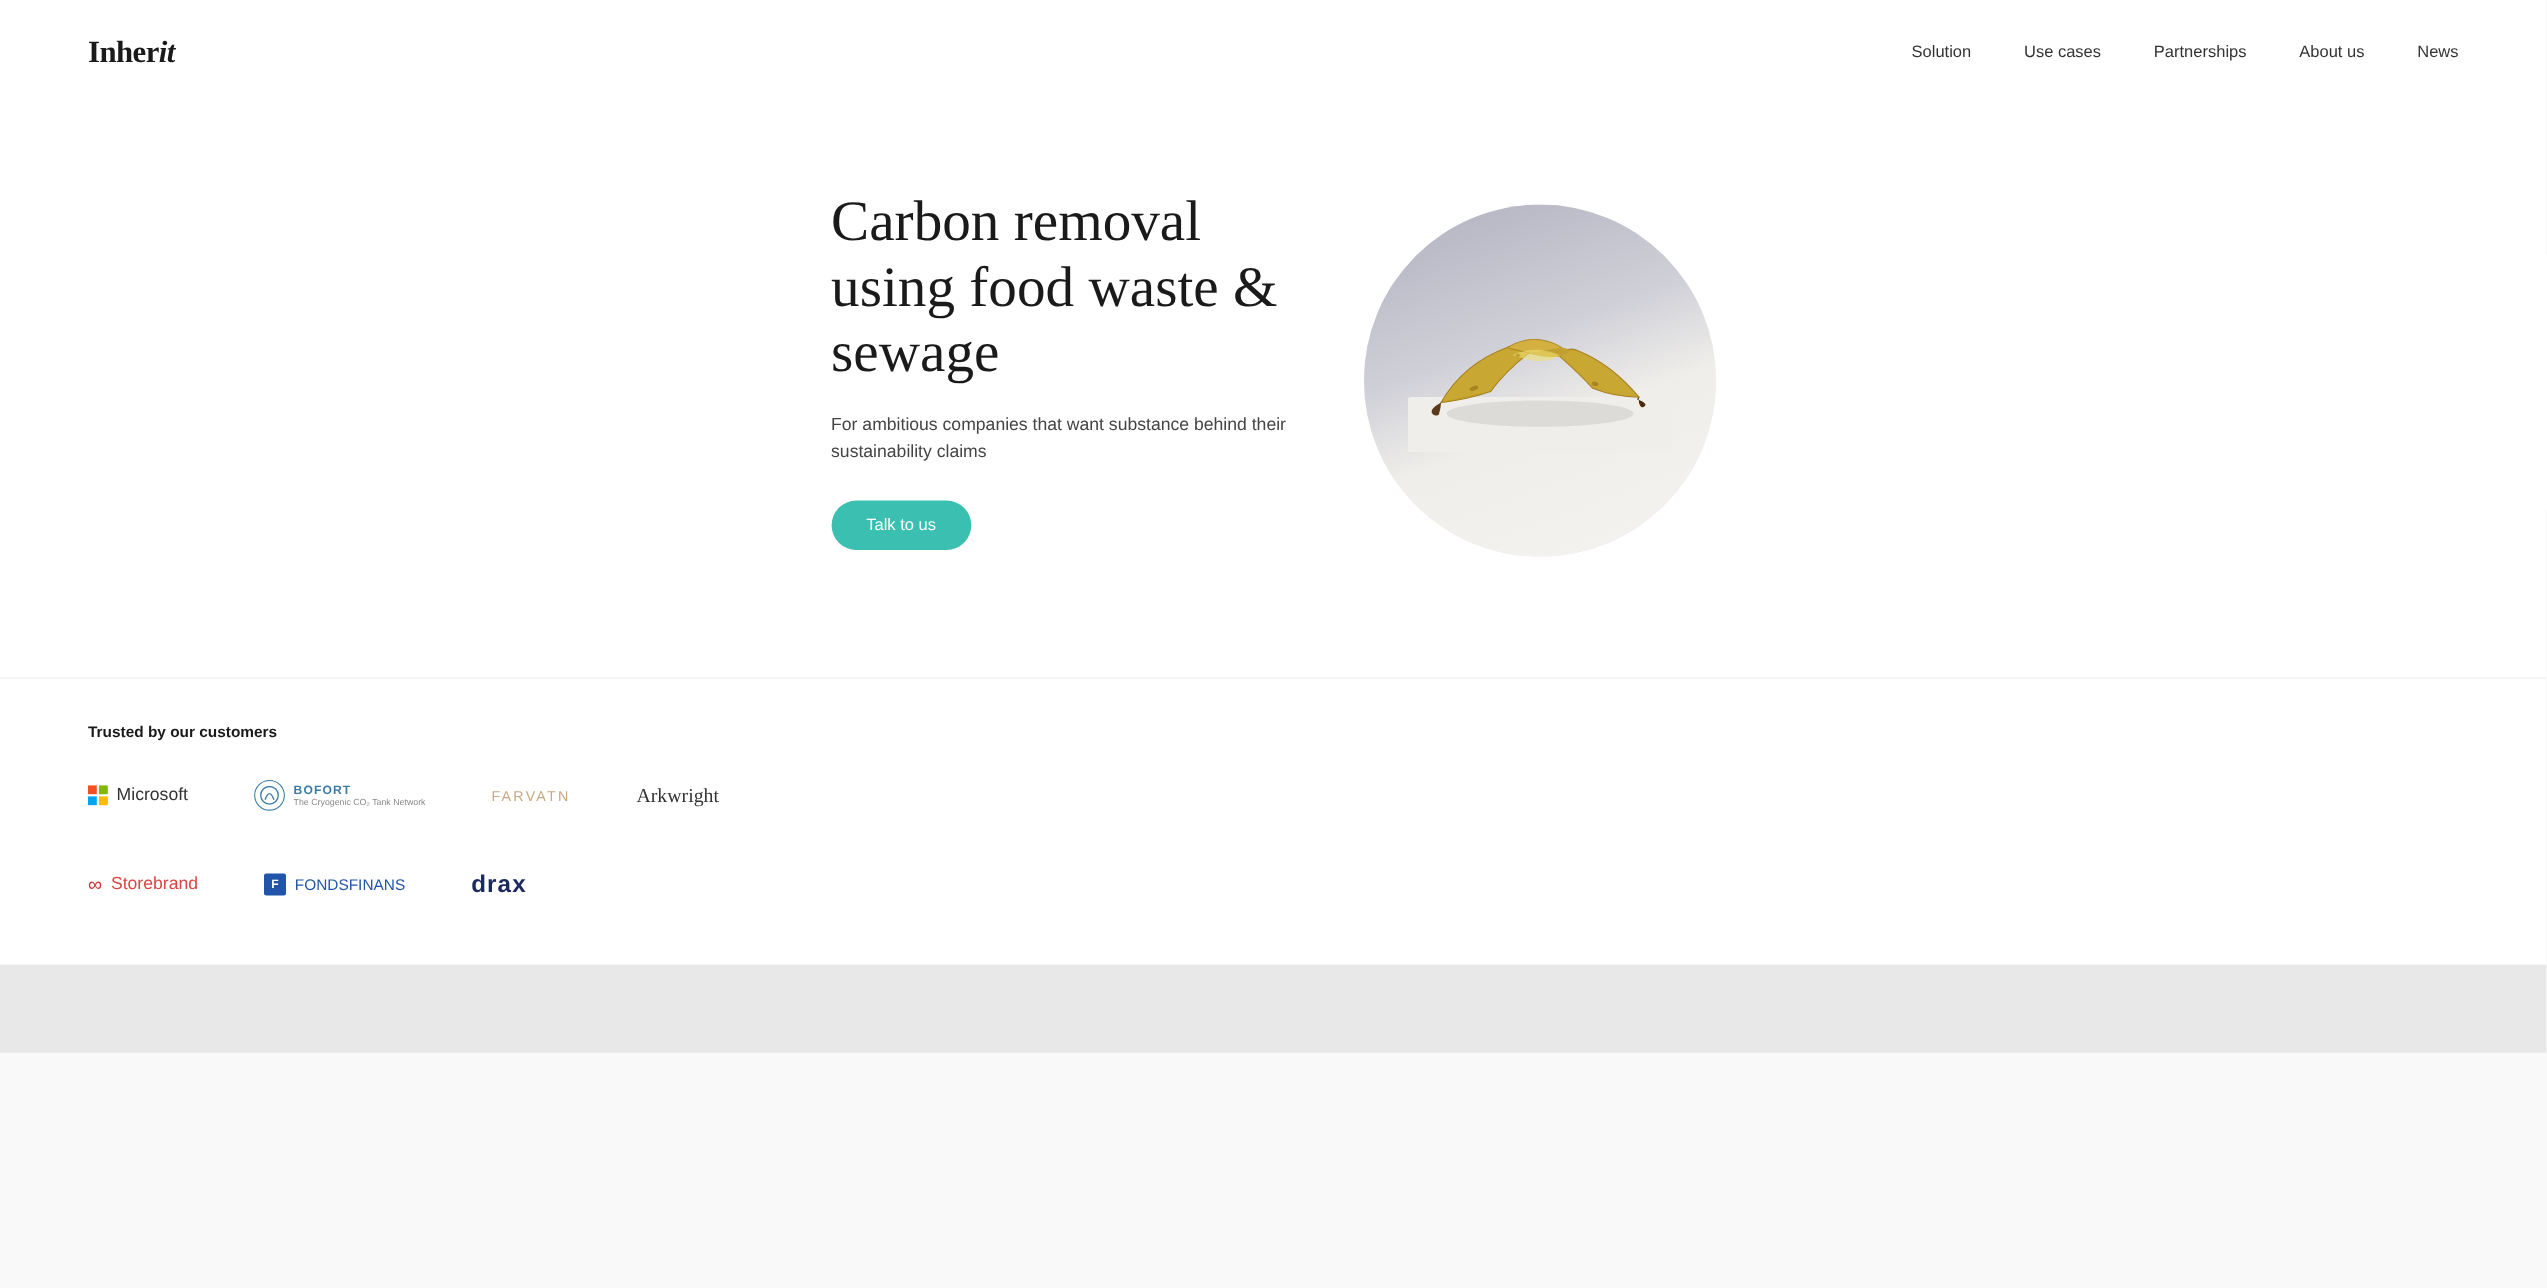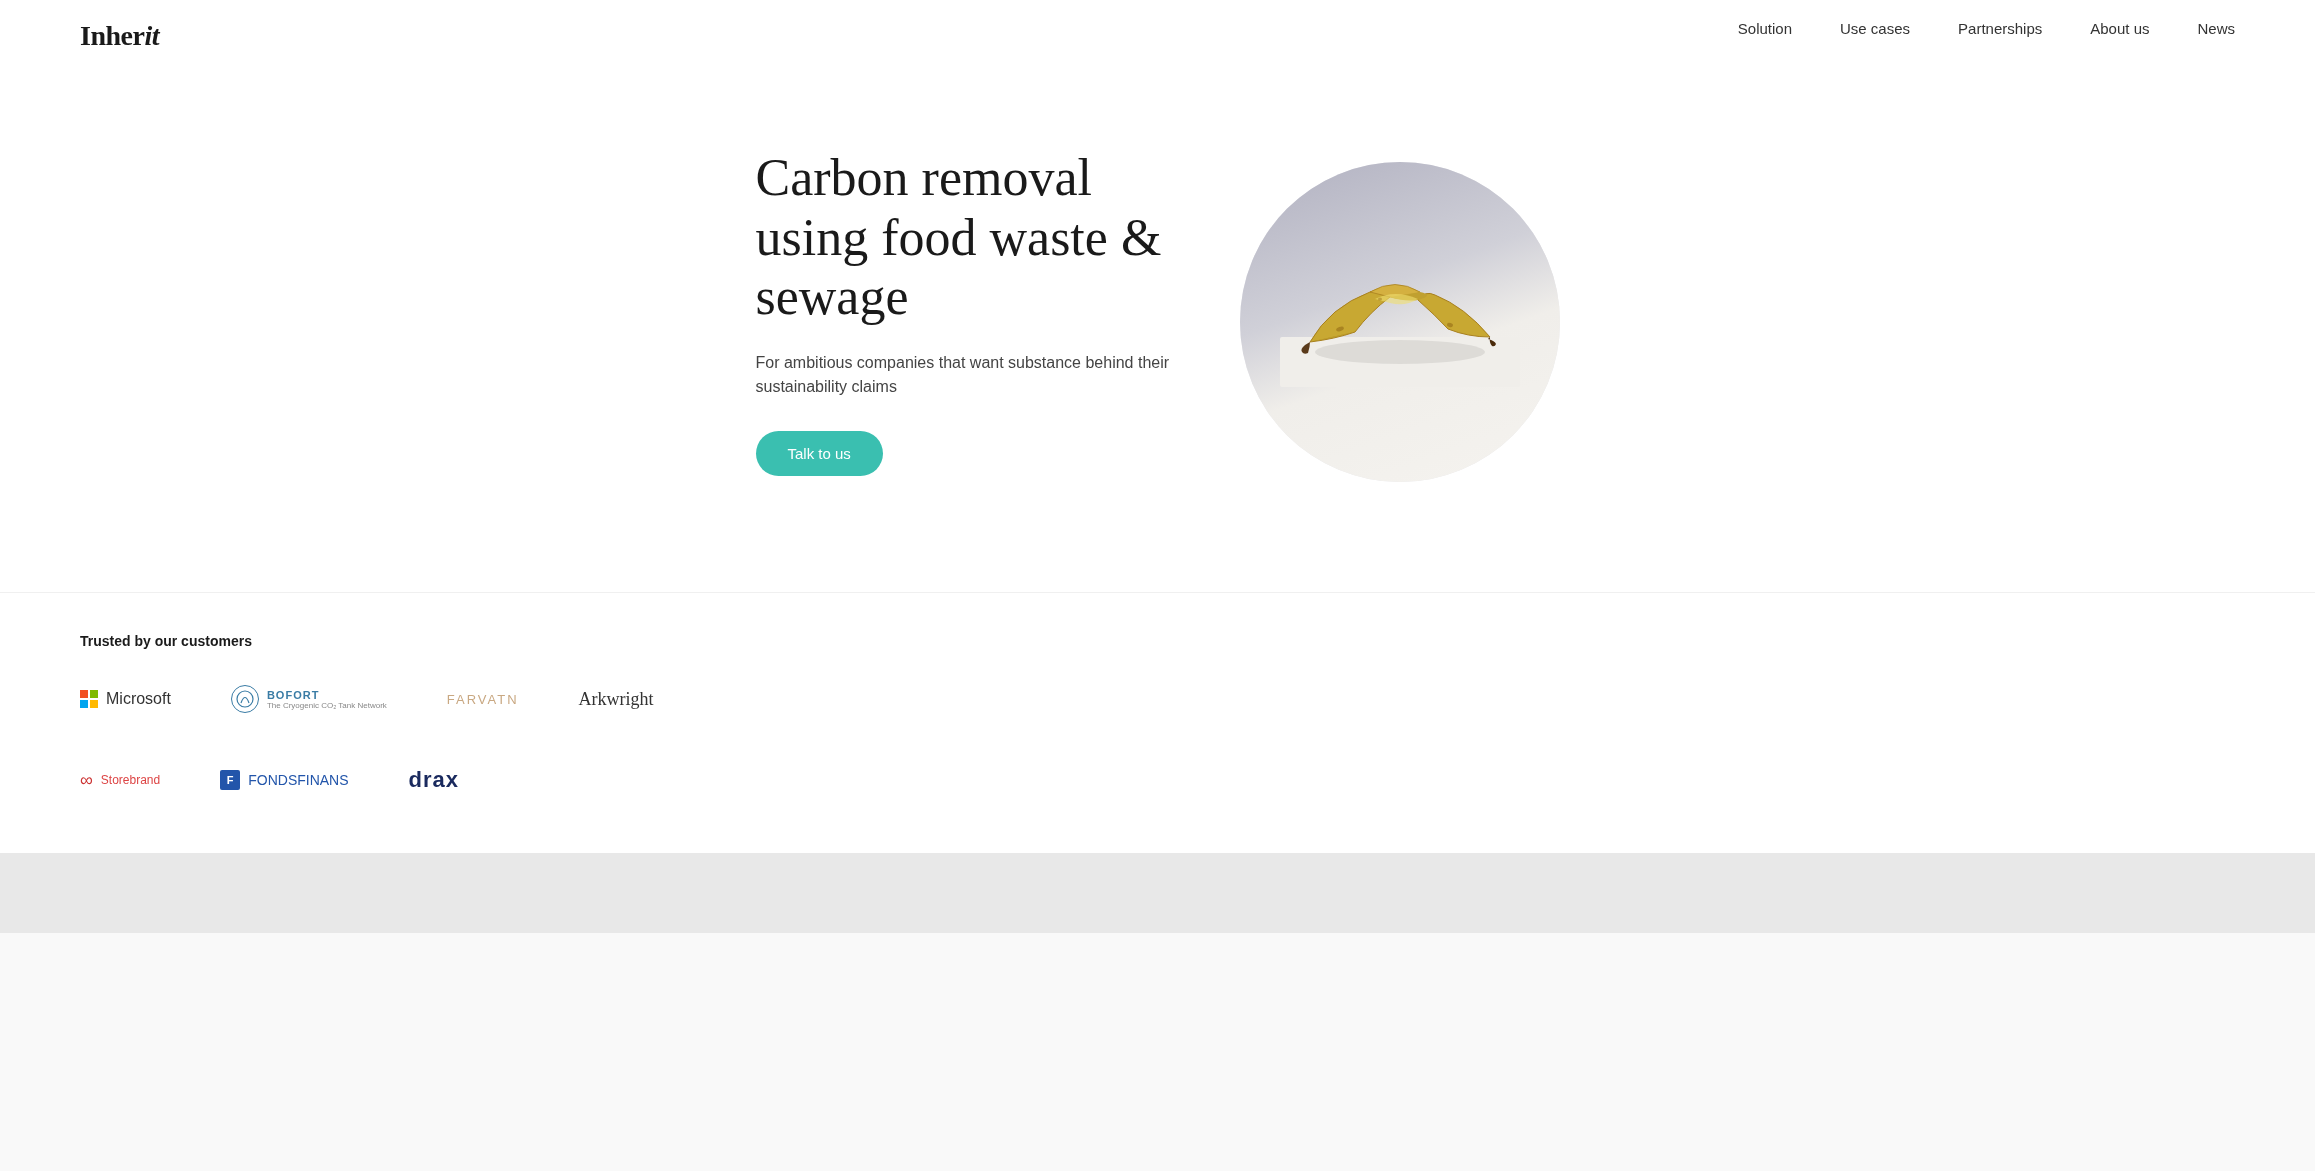--- a/index.html
+++ b/index.html
@@ -11,22 +11,23 @@
     body {
       font-family: -apple-system, BlinkMacSystemFont, 'Segoe UI', Helvetica, Arial, sans-serif;
       background: #f9f9f9;
       color: #1a1a1a;
       min-height: 100vh;
     }
 
     
     nav {
       display: flex;
+      align-items: center;
       justify-content: space-between;
-      padding: 20px 80px;
+      padding: 32px 80px;
       background: #fff;
       position: relative;
       z-index: 10;
     }
 
     .logo {
       font-size: 28px;
       font-weight: 700;
       color: #1a1a1a;
       letter-spacing: -0.5px;
@@ -185,21 +186,21 @@
       height: 18px;
     }
     .ms-r { background: #f25022; }
     .ms-g { background: #7fba00; }
     .ms-b { background: #00a4ef; }
     .ms-y { background: #ffb900; }
 
     .logo-microsoft { font-size: 16px; color: #333; font-weight: 400; }
     .logo-farvatn { font-size: 13px; color: #c9a882; font-weight: 300; letter-spacing: 2px; }
     .logo-arkwright { font-size: 18px; color: #333; font-weight: 400; font-family: Georgia, serif; }
-    .logo-storebrand { font-size: 12px; color: #d44; font-weight: 400; }
+    .logo-storebrand { font-size: 16px; color: #d44; font-weight: 400; }
     .logo-fondsfinans { font-size: 14px; color: #2255aa; font-weight: 400; }
     .logo-drax { font-size: 22px; color: #1a2a5e; font-weight: 700; letter-spacing: 1px; }
 
     
     .bofort-icon {
       width: 28px;
       height: 28px;
       border-radius: 50%;
       border: 1.5px solid #3a7ca5;
       display: inline-flex;

